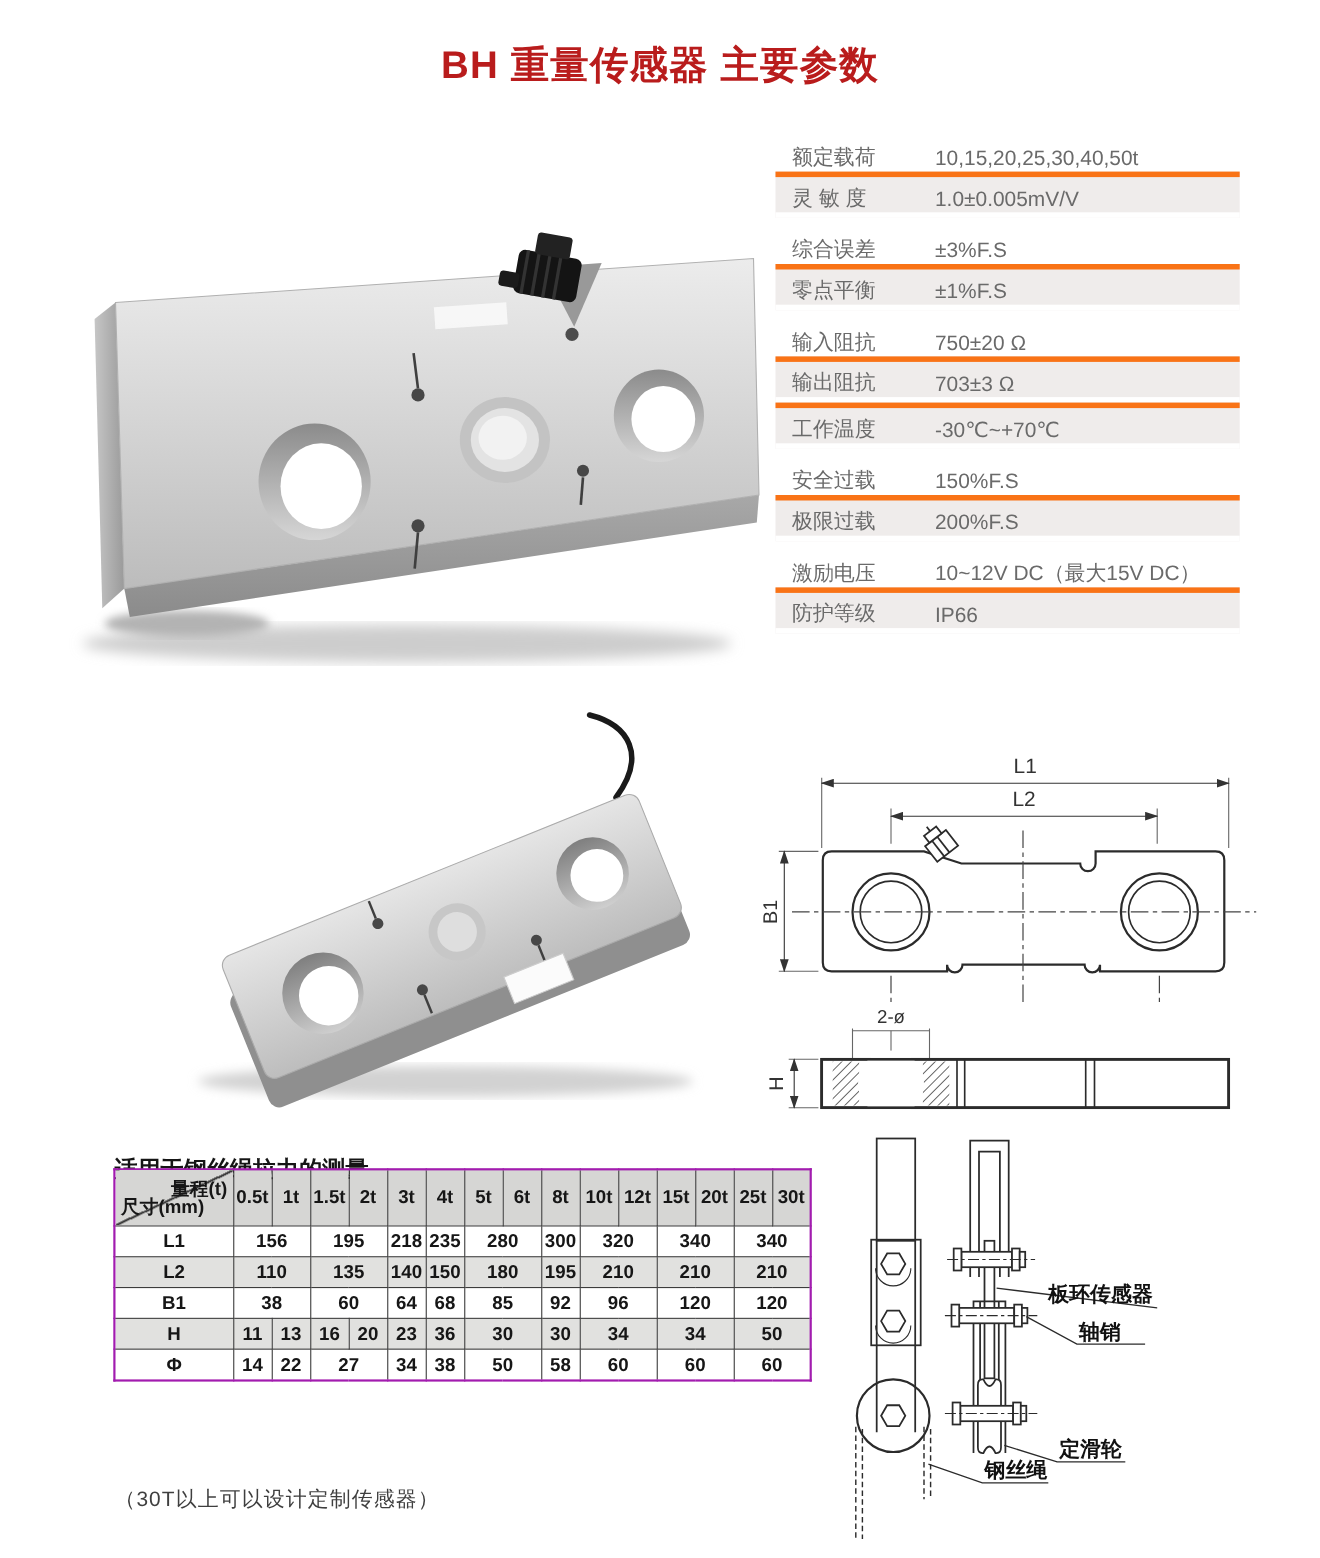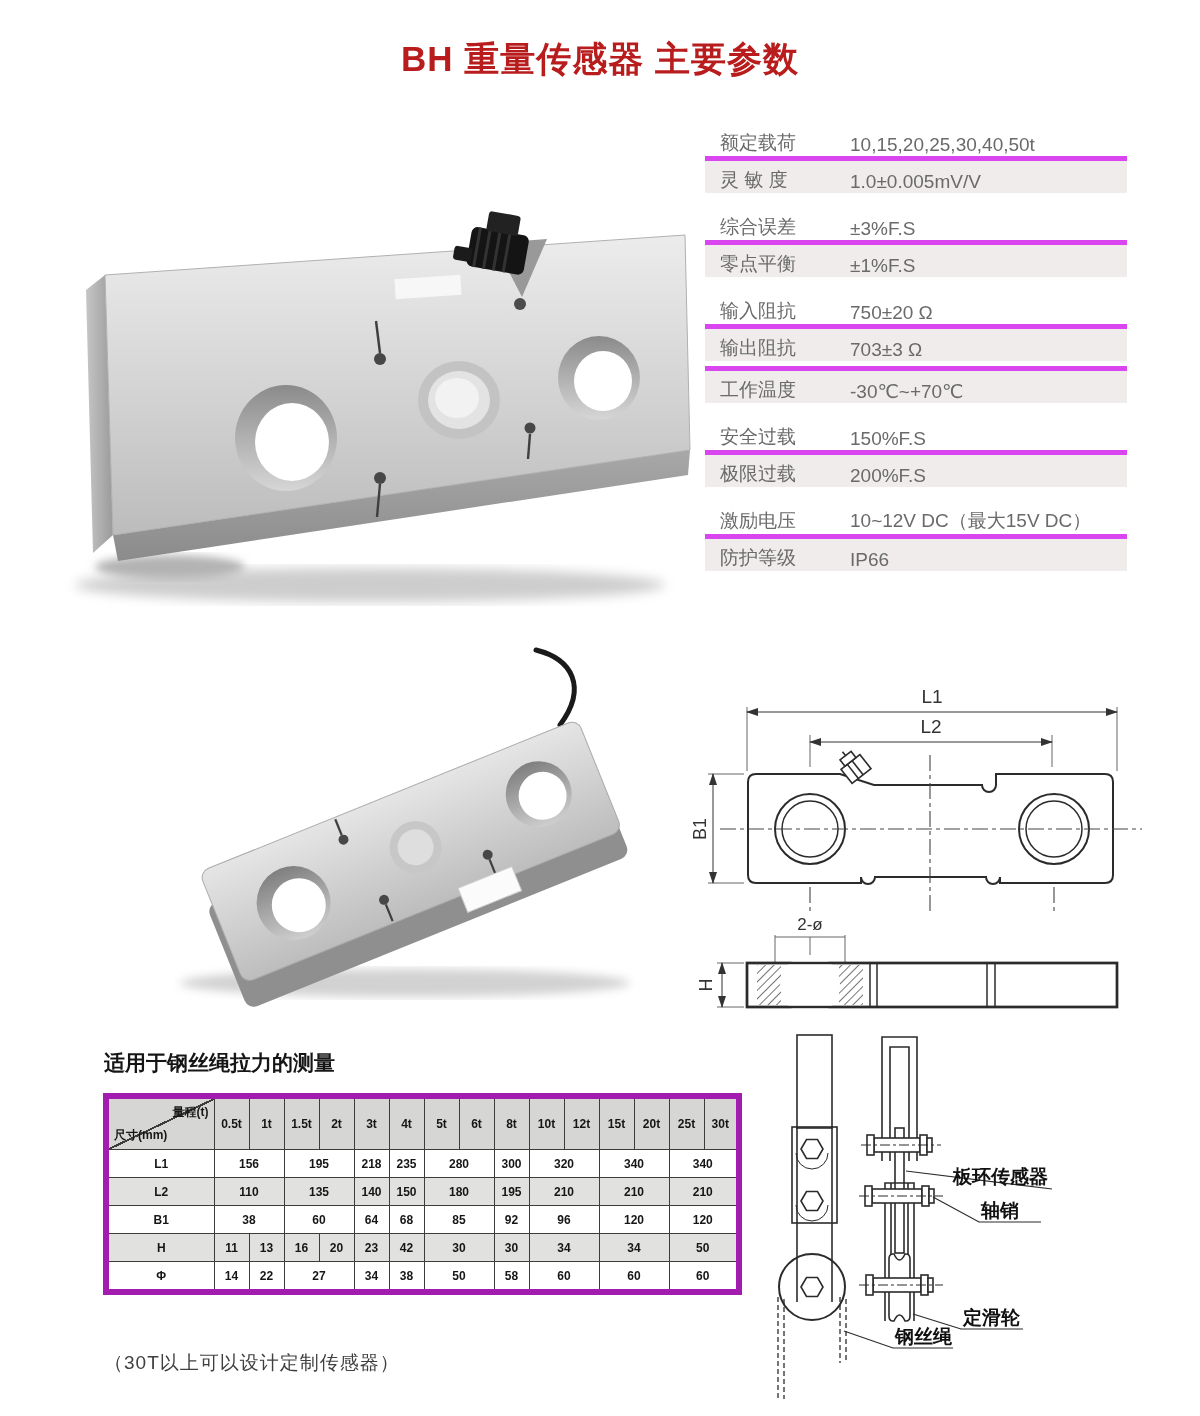--- a/index.html
+++ b/index.html
@@ -7,29 +7,29 @@
     position:relative; width:1200px; height:1416px; background:#ffffff;
     font-family:"Liberation Sans","DejaVu Sans",sans-serif; overflow:hidden;
   }
   .page-title {
     position:absolute; top:36px; left:0; width:100%; text-align:center;
     font-size:35px; font-weight:bold; color:#b91c1c; letter-spacing:1px;
   }
   
   .spec { position:absolute; left:705px; top:114px; width:422px; }
   .spec-row { height:42px; display:flex; align-items:flex-end; box-sizing:border-box; }
-  .spec-row.alt { background:#efeceb; border-top:5px solid #d946ef; border-bottom:5px solid #fff; }
+  .spec-row.alt { background:#efeceb; border-top:5px solid #f97316; border-bottom:5px solid #fff; }
   .spec-label { width:130px; padding-left:15px; font-size:19px; color:#6a6a6a; flex:none; }
   .spec-value { font-size:19px; color:#6a6a6a; white-space:nowrap; }
   
   .abs { position:absolute; }
   
   .dim-caption { position:absolute; left:104px; top:1049px; font-size:21px; font-weight:bold; color:#151515; }
-  table.dim { position:absolute; left:103px; top:1093px; border-collapse:collapse; table-layout:fixed;
-    border:6px solid #a21caf; font-size:12px; color:#161616; }
+  table.dim { position:absolute; left:103px; top:1062px; border-collapse:collapse; table-layout:fixed;
+    border:2px solid #a21caf; font-size:17px; color:#161616; }
   table.dim td { border:1px solid #3c3c3c; text-align:center; vertical-align:middle;
     padding:0; height:27px; font-weight:600; overflow:hidden; }
   table.dim tr.hdr td { height:50px; background:#d6d6d4; font-weight:700; }
   table.dim tr.alt td { background:#e1e1df; }
   td.corner { position:relative;
     background:linear-gradient(to bottom right,#d6d6d4 calc(50% - 1px),#3c3c3c calc(50% - 1px),#3c3c3c calc(50% + 1px),#d6d6d4 calc(50% + 1px)) !important; }
   .c-top { position:absolute; top:5px; right:5px; font-weight:700; }
   .c-bot { position:absolute; bottom:5px; left:5px; font-weight:700;text-align:right; }
   .dim-note { position:absolute; left:104px; top:1350px; font-size:19px; color:#3f3f3f; letter-spacing:1px; }
   
@@ -350,21 +350,21 @@
       <td colspan="2">120</td>
       <td colspan="2">120</td>
     </tr>
     <tr class="alt">
       <td>H</td>
       <td>11</td>
       <td>13</td>
       <td>16</td>
       <td>20</td>
       <td>23</td>
-      <td>42</td>
+      <td>36</td>
       <td colspan="2">30</td>
       <td>30</td>
       <td colspan="2">34</td>
       <td colspan="2">34</td>
       <td colspan="2">50</td>
     </tr>
     <tr>
       <td>Φ</td>
       <td>14</td>
       <td>22</td>

